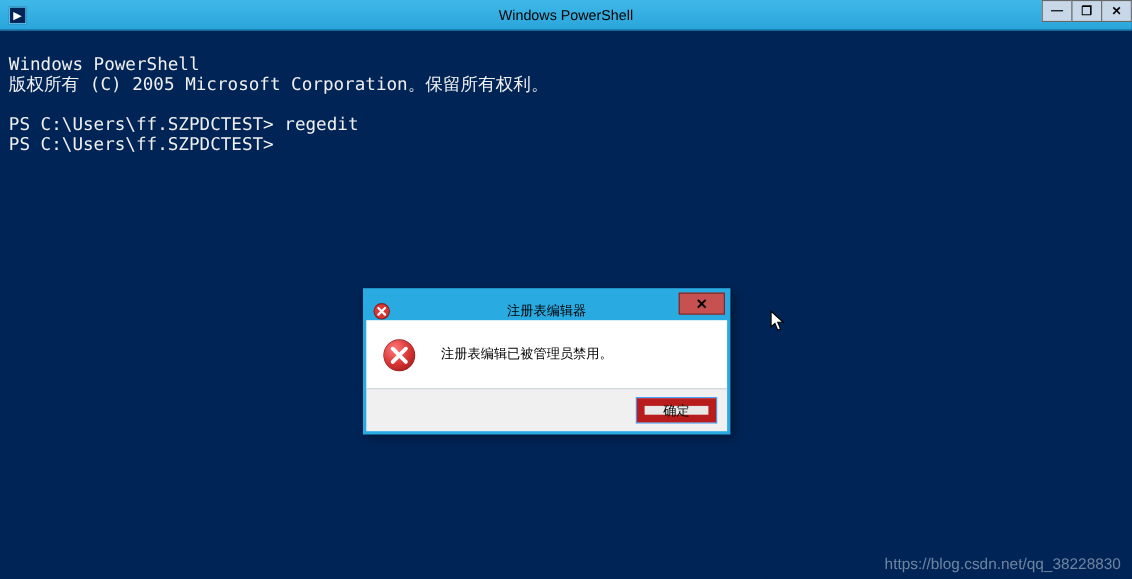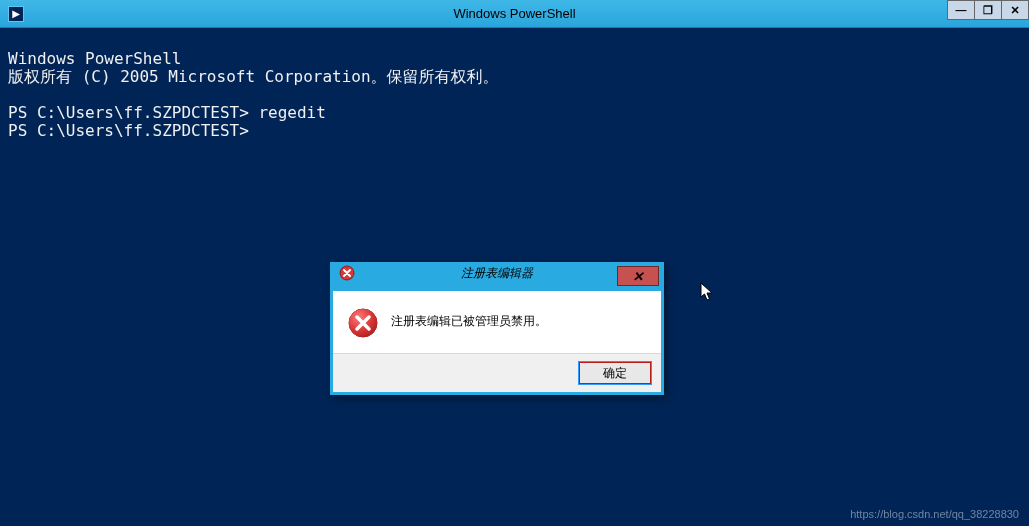--- a/index.html
+++ b/index.html
@@ -70,24 +70,23 @@
       left: 330px;
       top: 262px;
       width: 334px;
       background: #29abe2;
       padding: 3px;
       box-shadow: 3px 3px 8px rgba(0,0,0,0.4);
     }
     .dialog-titlebar {
       height: 26px;
       display: flex;
-      align-items: flex-start;
+      align-items: flex-end;
       position: relative;
       background: #29abe2;
-      font-style: italic;
     }
     .dialog-titlebar-icon {
       margin-left: 6px;
       width: 16px;
       height: 16px;
       display: flex;
       align-items: center;
       justify-content: center;
     }
     .dialog-title {
@@ -122,51 +121,52 @@
     .error-icon {
       width: 32px;
       height: 32px;
       flex-shrink: 0;
       margin-right: 12px;
     }
     .dialog-message {
       color: #000;
       font-size: 12px;
       padding-top: 6px;
+      margin-left: 10px;
     }
     .dialog-footer {
       background: #f0f0f0;
       padding: 8px 10px;
       display: flex;
       justify-content: flex-end;
       border-top: 1px solid #d8d8d8;
     }
     .dialog-ok {
       min-width: 72px;
       height: 22px;
       background: #e8e8e8;
-      border: 1px solid #b91c1c;
+      border: 7px solid #b91c1c;
       font-size: 12px;
       display: flex;
       align-items: center;
       justify-content: center;
       box-shadow: 0 0 0 1px #3399ff;
     }
     .cursor-arrow {
       position: absolute;
       left: 700px;
       top: 282px;
       pointer-events: none;
     }
     .watermark {
       position: absolute;
       right: 10px;
       bottom: 6px;
       color: rgba(200, 210, 220, 0.55);
-      font-size: 11px;
+      font-size: 14px;
       font-family: Arial, sans-serif;
     }
   </style>
 </head>
 <body>
 
 <div class="titlebar">
   <div class="titlebar-icon">
     <span>▶</span>
   </div>

